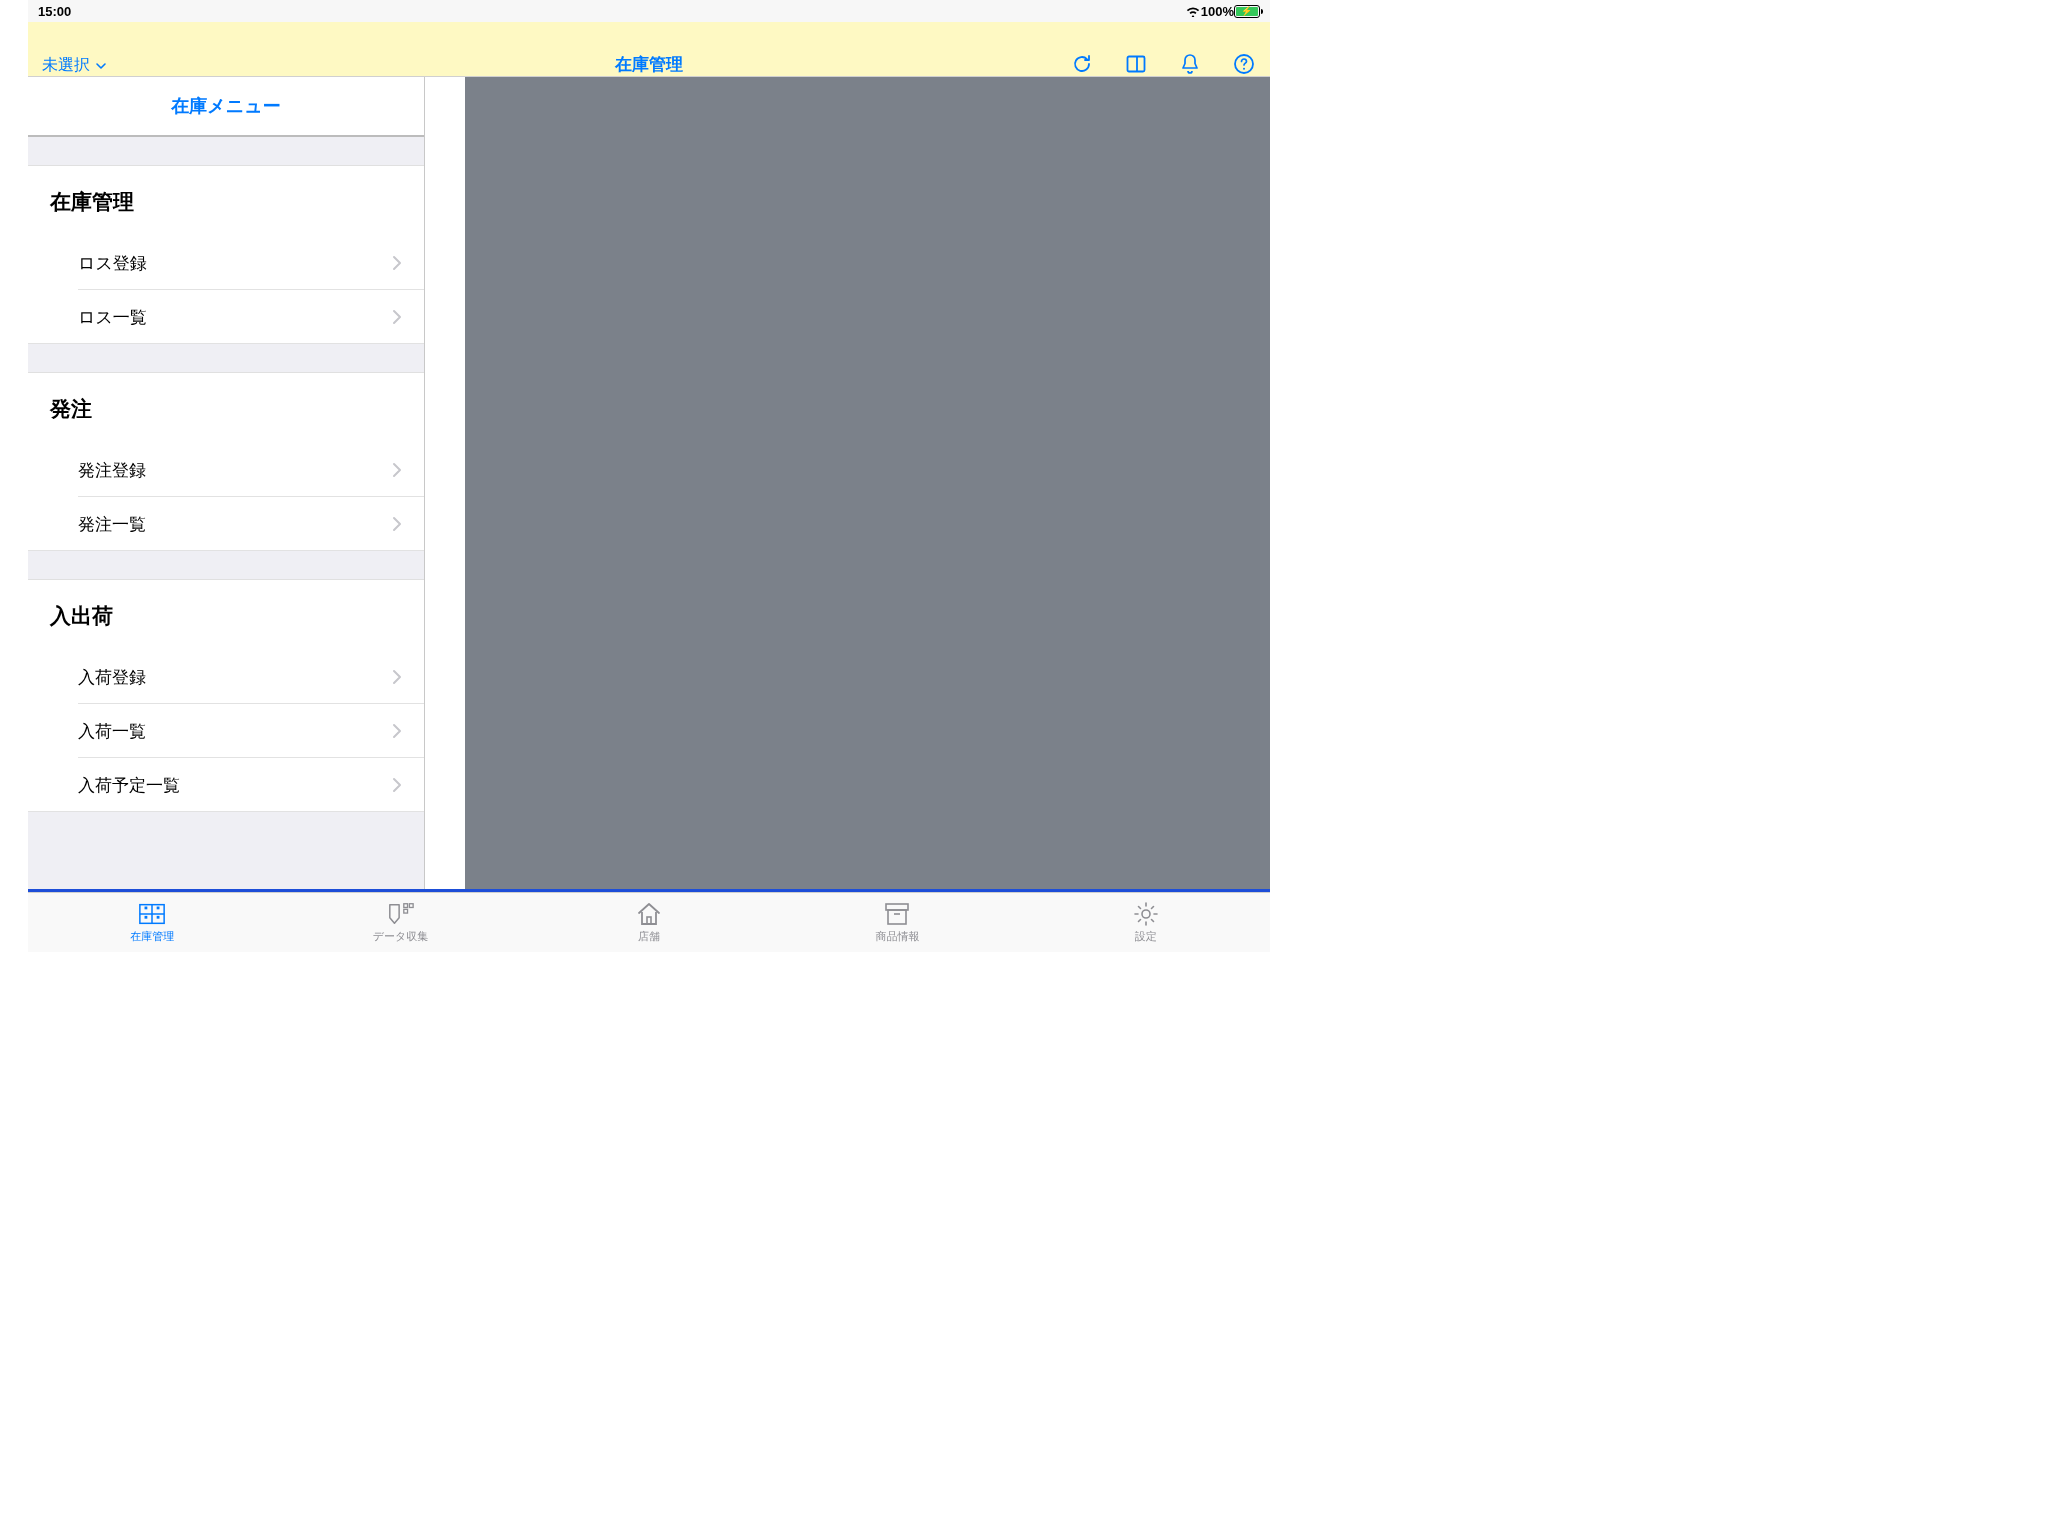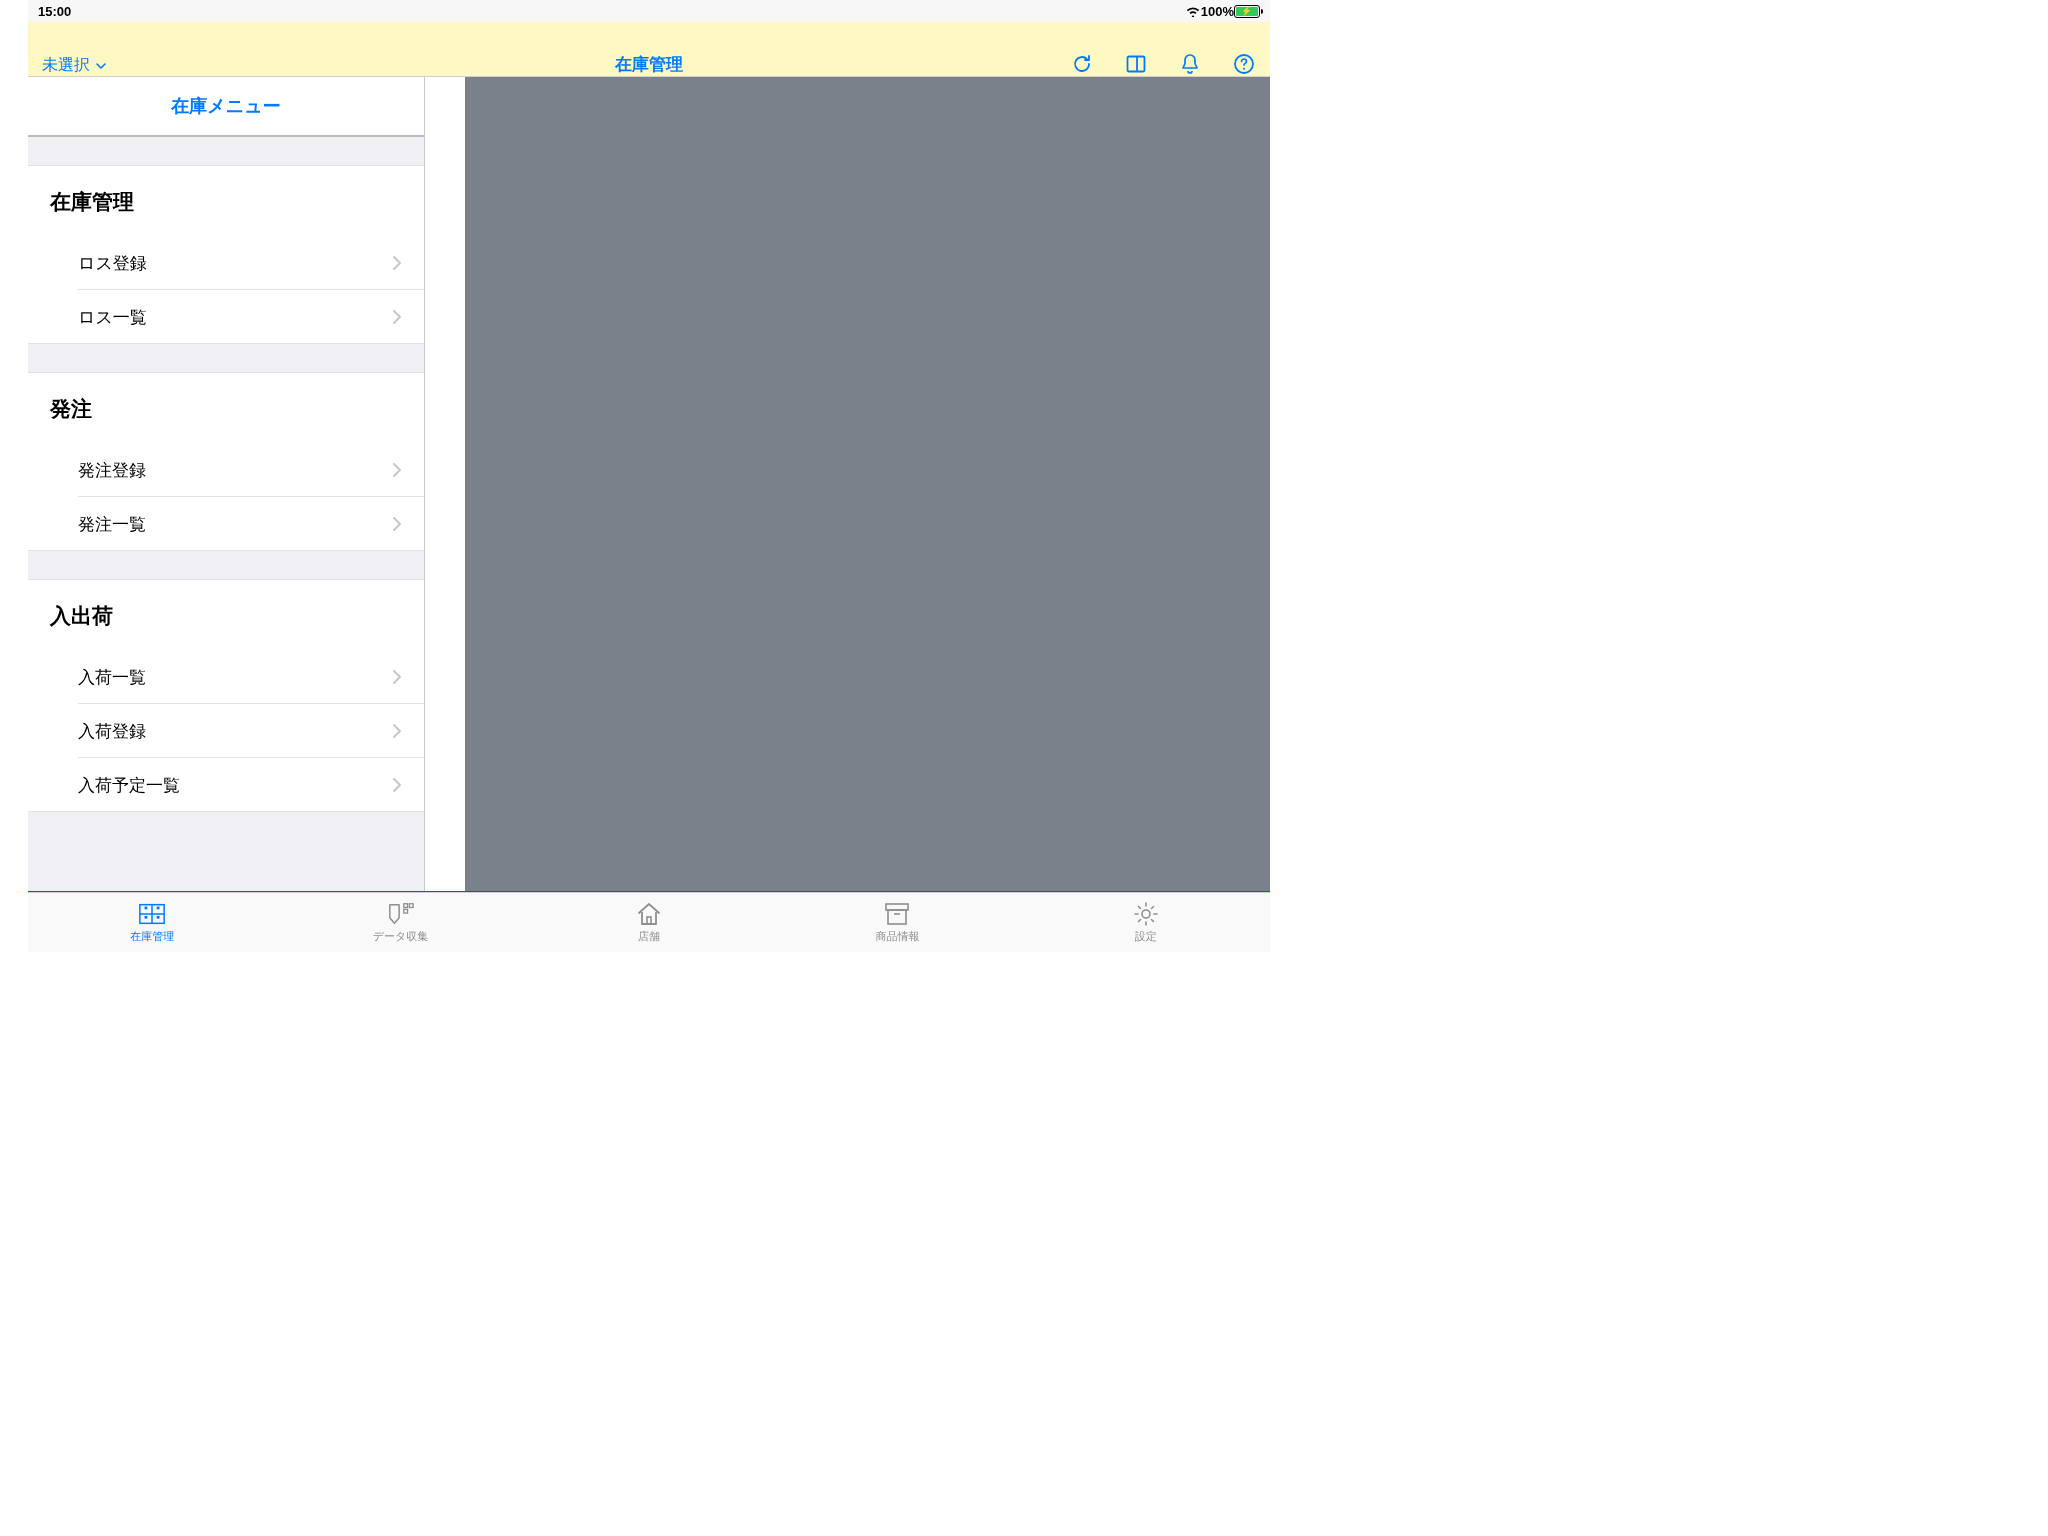--- a/index.html
+++ b/index.html
@@ -15,21 +15,21 @@
 .battery-bolt { position: absolute; left: 50%; top: 50%; transform: translate(-50%,-52%); font-size: 9px; color: #000; }
 
 
 .nav-bar { height: 55px; background: #fef9c3; border-bottom: 1px solid #d0d0d0; display: flex; align-items: flex-end; position: relative; padding: 0 14px; }
 .nav-left { display: flex; align-items: center; gap: 4px; color: #007aff; font-size: 16px; }
 .nav-title { position: absolute; left: 50%; transform: translateX(-50%); color: #007aff; font-size: 17px; font-weight: 600; }
 .nav-right { margin-left: auto; display: flex; align-items: center; gap: 30px; color: #007aff; }
 .nav-icon { width: 24px; height: 24px; display: flex; align-items: center; justify-content: center; }
 
 
-.body-row { flex: 1; display: flex; overflow: hidden; border-bottom: 1px solid #1d4ed8; gap: 40px; }
+.body-row { flex: 1; display: flex; overflow: hidden; border-bottom: 3px solid #1d4ed8; gap: 40px; }
 .sidebar { width: 397px; background: #efeff4; display: flex; flex-direction: column; border-right: 1px solid #c8c8c8; overflow: hidden; }
 .sidebar-header { background: #fff; height: 60px; display: flex; align-items: center; justify-content: center; color: #007aff; font-size: 18px; font-weight: 600; border-bottom: 2px solid #bcbcbc; }
 .sidebar-scroll { flex: 1; overflow-y: auto; background: #efeff4; }
 .section { background: #fff; }
 .section-header { padding: 22px 22px 20px; font-size: 21px; font-weight: 700; background: #fff; border-top: 1px solid #e0e0e0; }
 .section-gap { height: 28px; background: #efeff4; }
 .menu-item { display: flex; align-items: center; justify-content: space-between; padding: 0 22px 0 50px; height: 54px; background: #fff; font-size: 17px; position: relative; }
 .menu-item::after { content: ""; position: absolute; left: 50px; right: 0; bottom: 0; height: 1px; background: #e2e2e2; }
 .menu-item:last-child::after { left: 0; }
 .chevron { color: #c7c7cc; }
@@ -148,29 +148,29 @@
                   <path d="M2 2l6 6-6 6" stroke="#c7c7cc" stroke-width="2" fill="none" stroke-linecap="round" stroke-linejoin="round"></path>
                 </svg>
               </span>
           </div>
         </div>
 
         <div class="section-gap"></div>
         <div class="section">
           <div class="section-header">入出荷</div>
           <div class="menu-item">
+            <span>入荷登録</span>
+            <span class="chevron">
+                <svg width="10" height="16" viewBox="0 0 10 16">
+                  <path d="M2 2l6 6-6 6" stroke="#c7c7cc" stroke-width="2" fill="none" stroke-linecap="round" stroke-linejoin="round"></path>
+                </svg>
+              </span>
+          </div>
+          <div class="menu-item">
             <span>入荷一覧</span>
-            <span class="chevron">
-                <svg width="10" height="16" viewBox="0 0 10 16">
-                  <path d="M2 2l6 6-6 6" stroke="#c7c7cc" stroke-width="2" fill="none" stroke-linecap="round" stroke-linejoin="round"></path>
-                </svg>
-              </span>
-          </div>
-          <div class="menu-item">
-            <span>入荷登録</span>
             <span class="chevron">
                 <svg width="10" height="16" viewBox="0 0 10 16">
                   <path d="M2 2l6 6-6 6" stroke="#c7c7cc" stroke-width="2" fill="none" stroke-linecap="round" stroke-linejoin="round"></path>
                 </svg>
               </span>
           </div>
           <div class="menu-item">
             <span>入荷予定一覧</span>
             <span class="chevron">
                 <svg width="10" height="16" viewBox="0 0 10 16">

